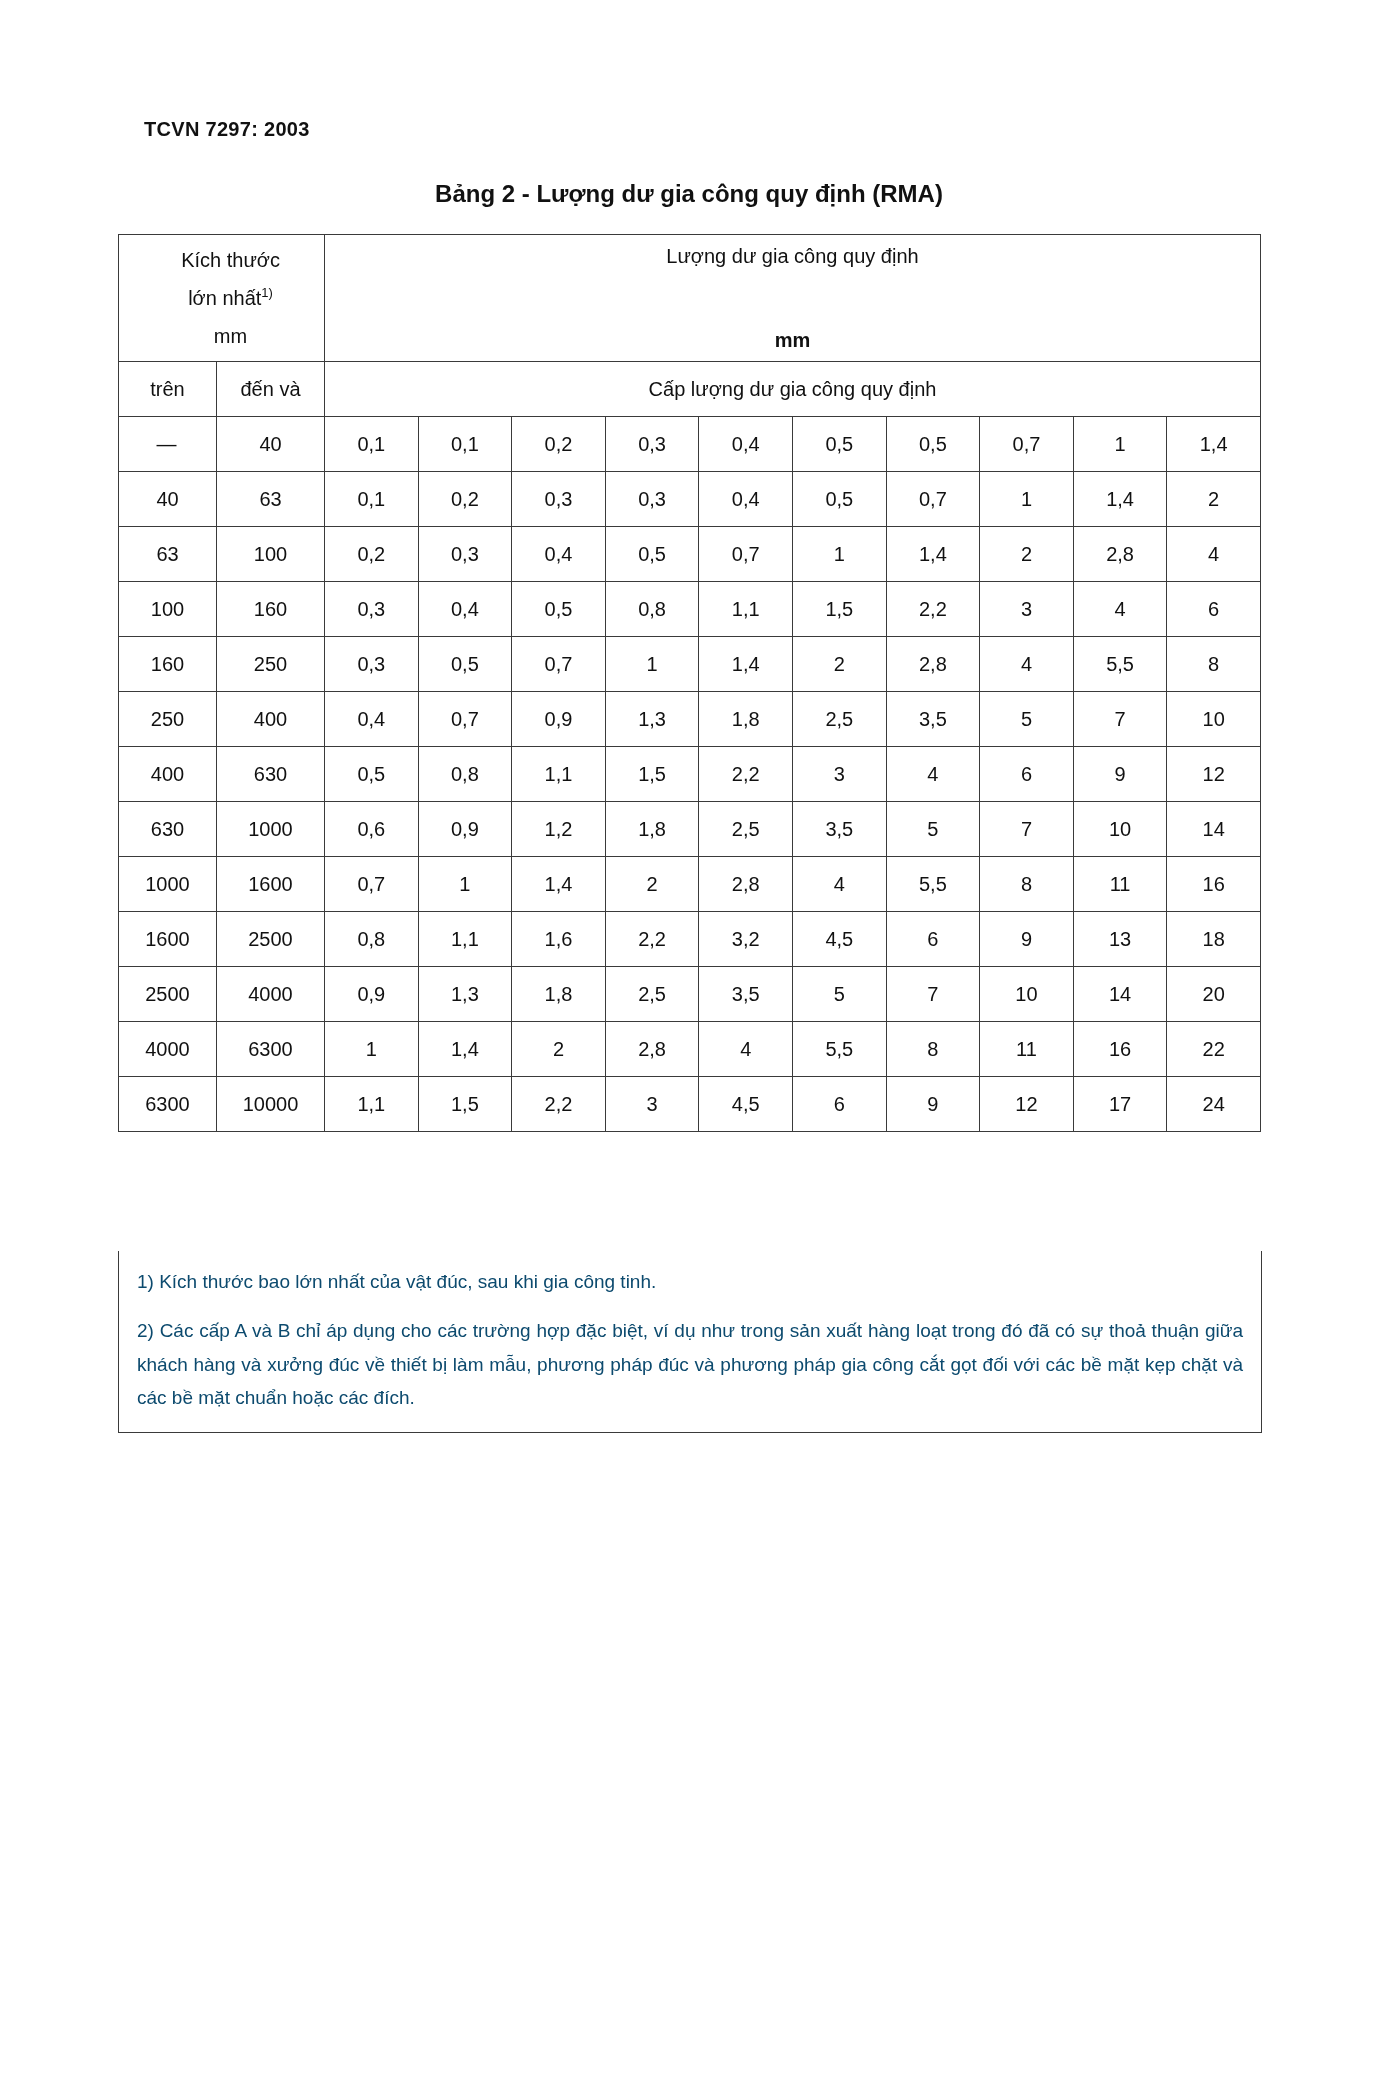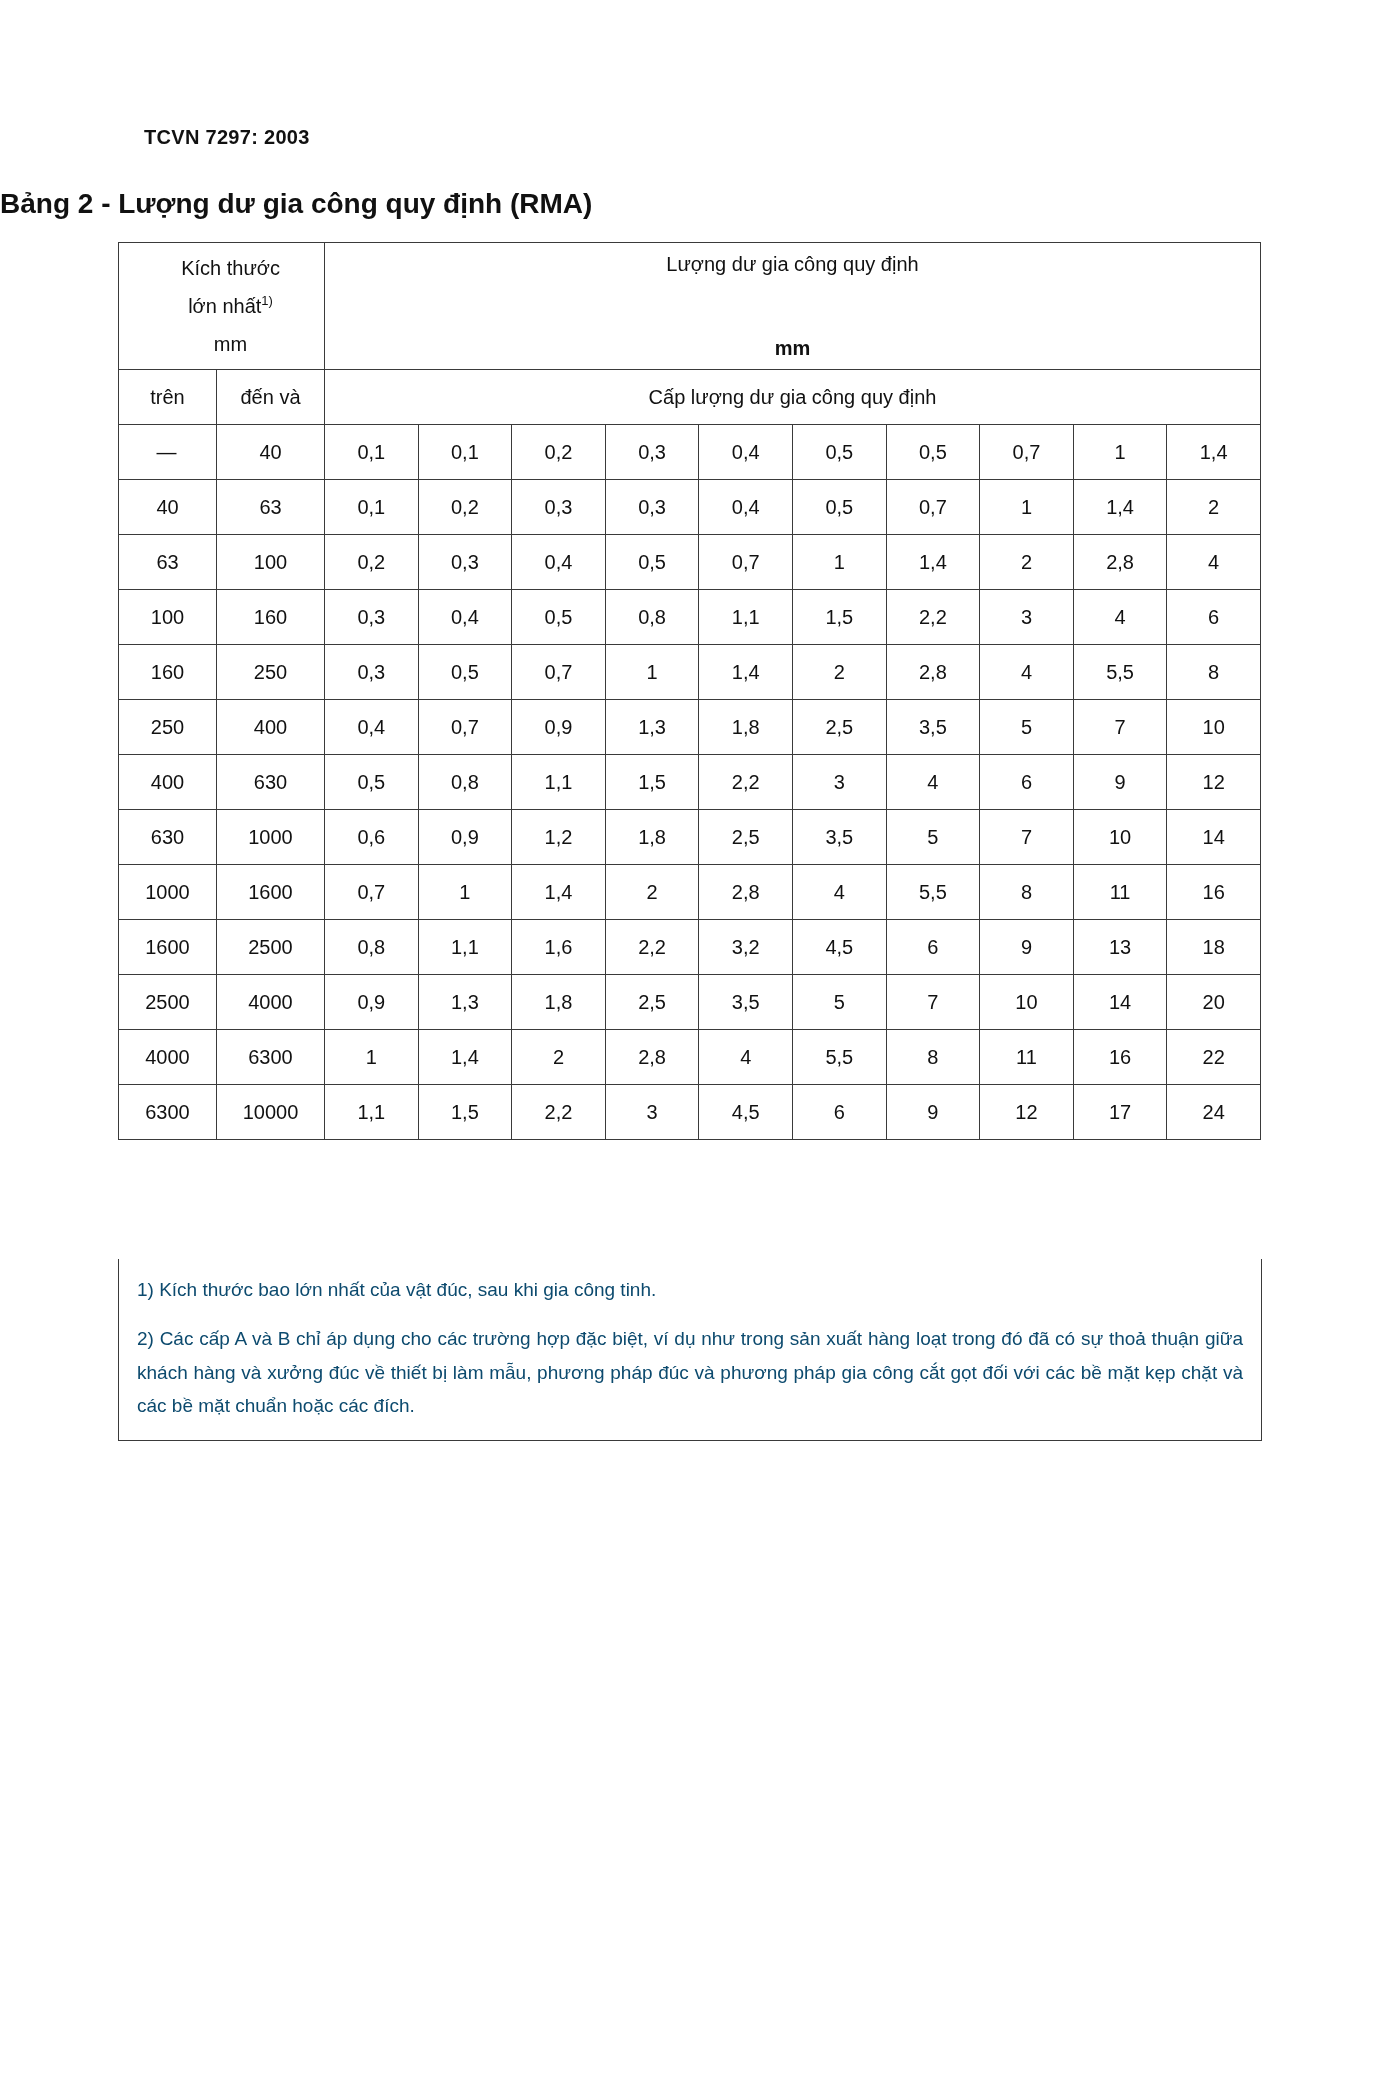--- a/index.html
+++ b/index.html
@@ -10,40 +10,40 @@
   body {
     width: 1378px;
     height: 2087px;
     position: relative;
     font-family: "Liberation Sans", sans-serif;
     color: #111111;
     -webkit-font-smoothing: antialiased;
   }
   .page {
     position: absolute;
-    left: 0; top: 16px;
+    left: 0; top: 8px;
     width: 1378px;
     height: 1528px;
     overflow: hidden;
   }
   .std-code {
     position: absolute;
     left: 144px;
     top: 110px;
     font-size: 20px;
     font-weight: bold;
     letter-spacing: 0.3px;
   }
   .table-title {
     position: absolute;
     left: 0;
     top: 172px;
     width: 1378px;
-    text-align: left;
-    font-size: 28px;
+    text-align: center;
+    font-size: 24px;
     font-weight: bold;
   }
   .table-wrap {
     position: absolute;
     left: 118px;
     top: 215px;
     width: 1142px;
   }
   table.rma {
     border-collapse: collapse;

